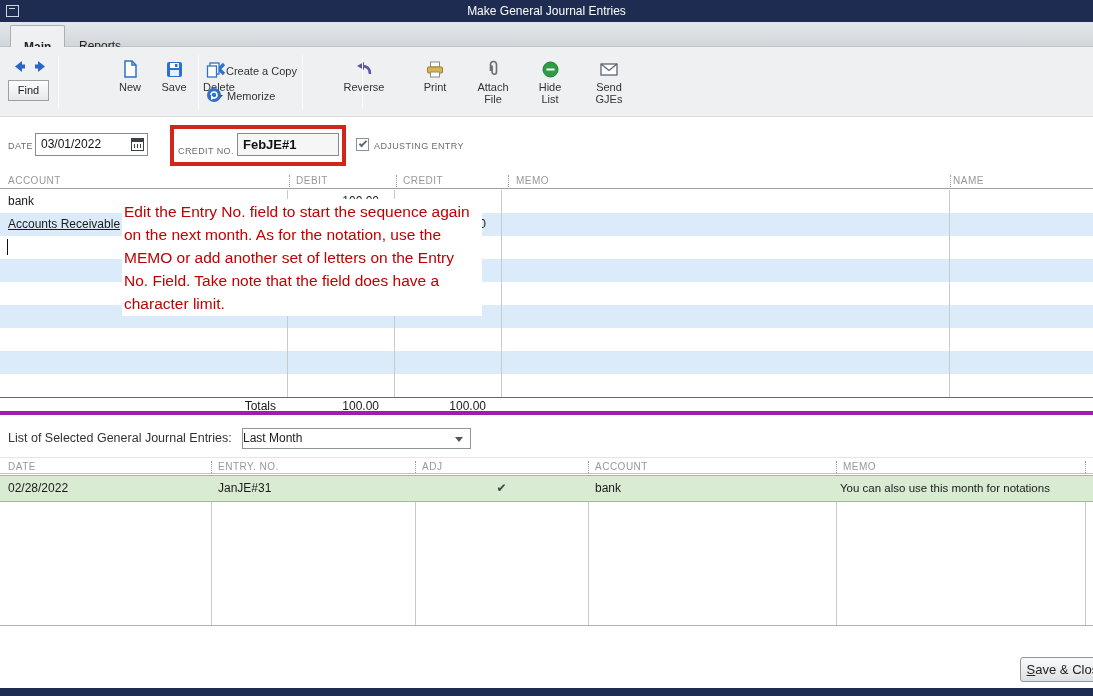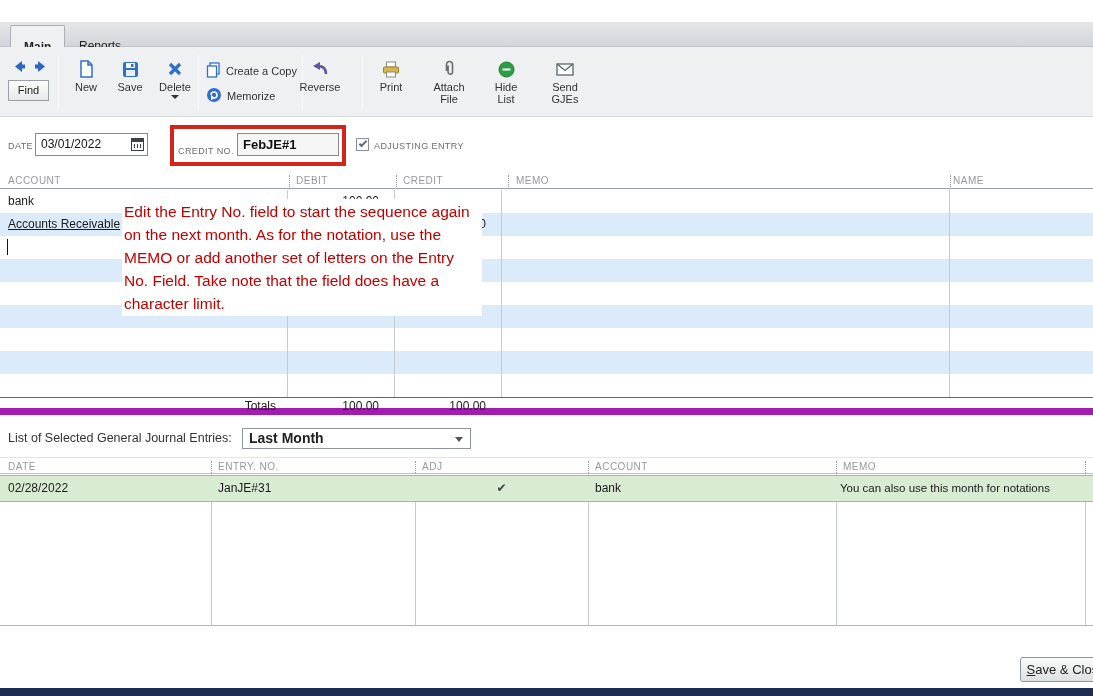--- a/index.html
+++ b/index.html
@@ -17,21 +17,21 @@
   .tabbar { position:absolute; top:22px; left:0; right:0; height:25px;
     background:linear-gradient(#e4e7ea,#d2d6da); border-bottom:1px solid #bfc4c8; }
   .tab { position:absolute; top:3px; height:23px; font-size:12px; padding:14px 13px 0 13px; color:#222; }
   .tab.active { left:10px; background:#eef0f2; border:1px solid #aab0b5; border-bottom:none;
     border-radius:2px 2px 0 0; font-weight:bold; }
   .tab.plain { left:66px; }
   
   .toolbar { position:absolute; top:47px; left:0; right:0; height:70px; background:#eef0f2;
     border-bottom:1px solid #d7dadd; }
   .tb-sep { position:absolute; top:8px; height:54px; width:1px; background:#d2d5d8; border-right:1px solid #fbfbfc; }
-  .tb-btn { position:absolute; text-align:center; font-size:11px; color:#333; cursor:default; }
+  .tb-btn { position:absolute; text-align:center; font-size:11px; color:#333; cursor:default;margin-left:44px; }
   .tb-ico { height:20px; display:flex; align-items:center; justify-content:center; margin-bottom:2px; }
   .find-arrows { position:absolute; left:12px; top:12px; width:36px; display:flex; justify-content:space-between; }
   .find-btn { position:absolute; left:8px; top:33px; width:41px; height:21px; font-size:11px; color:#222;
     background:linear-gradient(#fdfdfd,#e6e8ea); border:1px solid #9aa0a6; border-radius:0;
     text-align:center; padding-top:3px; }
   .delete-caret { width:0; height:0; border-left:4px solid transparent; border-right:4px solid transparent;
     border-top:4px solid #333; margin:2px auto 0 auto; }
   .tb-inline { position:absolute; left:206px; font-size:11px; color:#333; display:flex; align-items:center; gap:5px; }
   
   .lbl-sm { position:absolute; font-size:9px; color:#6d6d6d; letter-spacing:.4px; }
@@ -51,28 +51,28 @@
   .hsep { position:absolute; top:3px; height:12px; border-left:1px dotted #9a9a9a; }
   .jt-body { position:absolute; top:190px; left:0; right:0; height:207px; }
   .jt-row { position:relative; height:23px; background:#fff; }
   .jt-row:nth-child(even) { background:#dcebfa; }
   .cell { position:absolute; top:0; height:23px; line-height:23px; font-size:12px; color:#1a1a1a;
     white-space:nowrap; overflow:hidden; }
   .num { text-align:right; padding-right:8px; }
   .vline { position:absolute; width:1px; background:#c6cbd0; z-index:1; }
   .caret { position:absolute; left:7px; top:3px; width:1px; height:16px; background:#111; }
   .totals-row { position:absolute; top:397px; left:0; right:0; height:18px; background:#fff;
-    border-top:1px solid #63676b; border-bottom:7px solid #a21caf; font-size:12px; color:#111; }
+    border-top:1px solid #63676b; border-bottom:4px solid #a21caf; font-size:12px; color:#111; }
   .annotation { position:absolute; left:122px; top:199px; width:360px; background:#fff; z-index:4;
     color:#c00000; font-size:15.5px; line-height:23px; padding:1px 2px; }
   
   .list-label { position:absolute; left:8px; top:431px; font-size:12.5px; color:#333; }
   .dropdown { position:absolute; left:242px; top:428px; width:229px; height:21px; background:#fff;
     border:1px solid #8f959b; }
-  .dd-value { position:absolute; left:6px; top:0; line-height:19px; font-size:14px; font-weight:bold; color:#222; }
+  .dd-value { position:absolute; left:0; top:0; line-height:19px; font-size:12px; font-weight:normal; color:#222; }
   .dd-arrow { position:absolute; right:7px; top:8px; width:0; height:0;
     border-left:4px solid transparent; border-right:4px solid transparent; border-top:5px solid #555; }
   
   .bt-header { position:absolute; top:457px; left:0; right:0; height:17px;
     border-top:1px solid #e3e5e7; border-bottom:1px solid #c0c4c8; }
   .green-row { position:absolute; top:475px; left:0; right:0; height:27px; background:#d9ecd3;
     border-top:1px solid #9cbf95; border-bottom:1px solid #9cbf95; z-index:2; }
   .gcell { position:absolute; top:0; height:25px; line-height:25px; font-size:12px; color:#1a1a1a;
     white-space:nowrap; overflow:hidden; }
   .bt-bottom { position:absolute; top:625px; left:0; right:0; height:1px; background:#b0b4b8; }
@@ -83,20 +83,24 @@
   .save-btn span { display:block; padding-top:4px; }
   .save-btn span::first-letter { text-decoration:underline; }
   .bottombar { position:absolute; top:688px; left:0; right:0; height:8px; background:#1d2c50; }
   svg { display:block; }
 </style>
 </head>
 <body>
 
 <div id="app">
 
+  <div class="titlebar">
+    <div class="win-icon"></div>
+    <div class="title">Make General Journal Entries</div>
+  </div>
 
   <div class="tabbar">
     <div class="tab active">Main</div>
     <div class="tab plain">Reports</div>
   </div>
 
   <div class="toolbar">
     <div class="find-arrows">
       <span>
         <svg width="15" height="15" viewBox="0 0 15 15">

